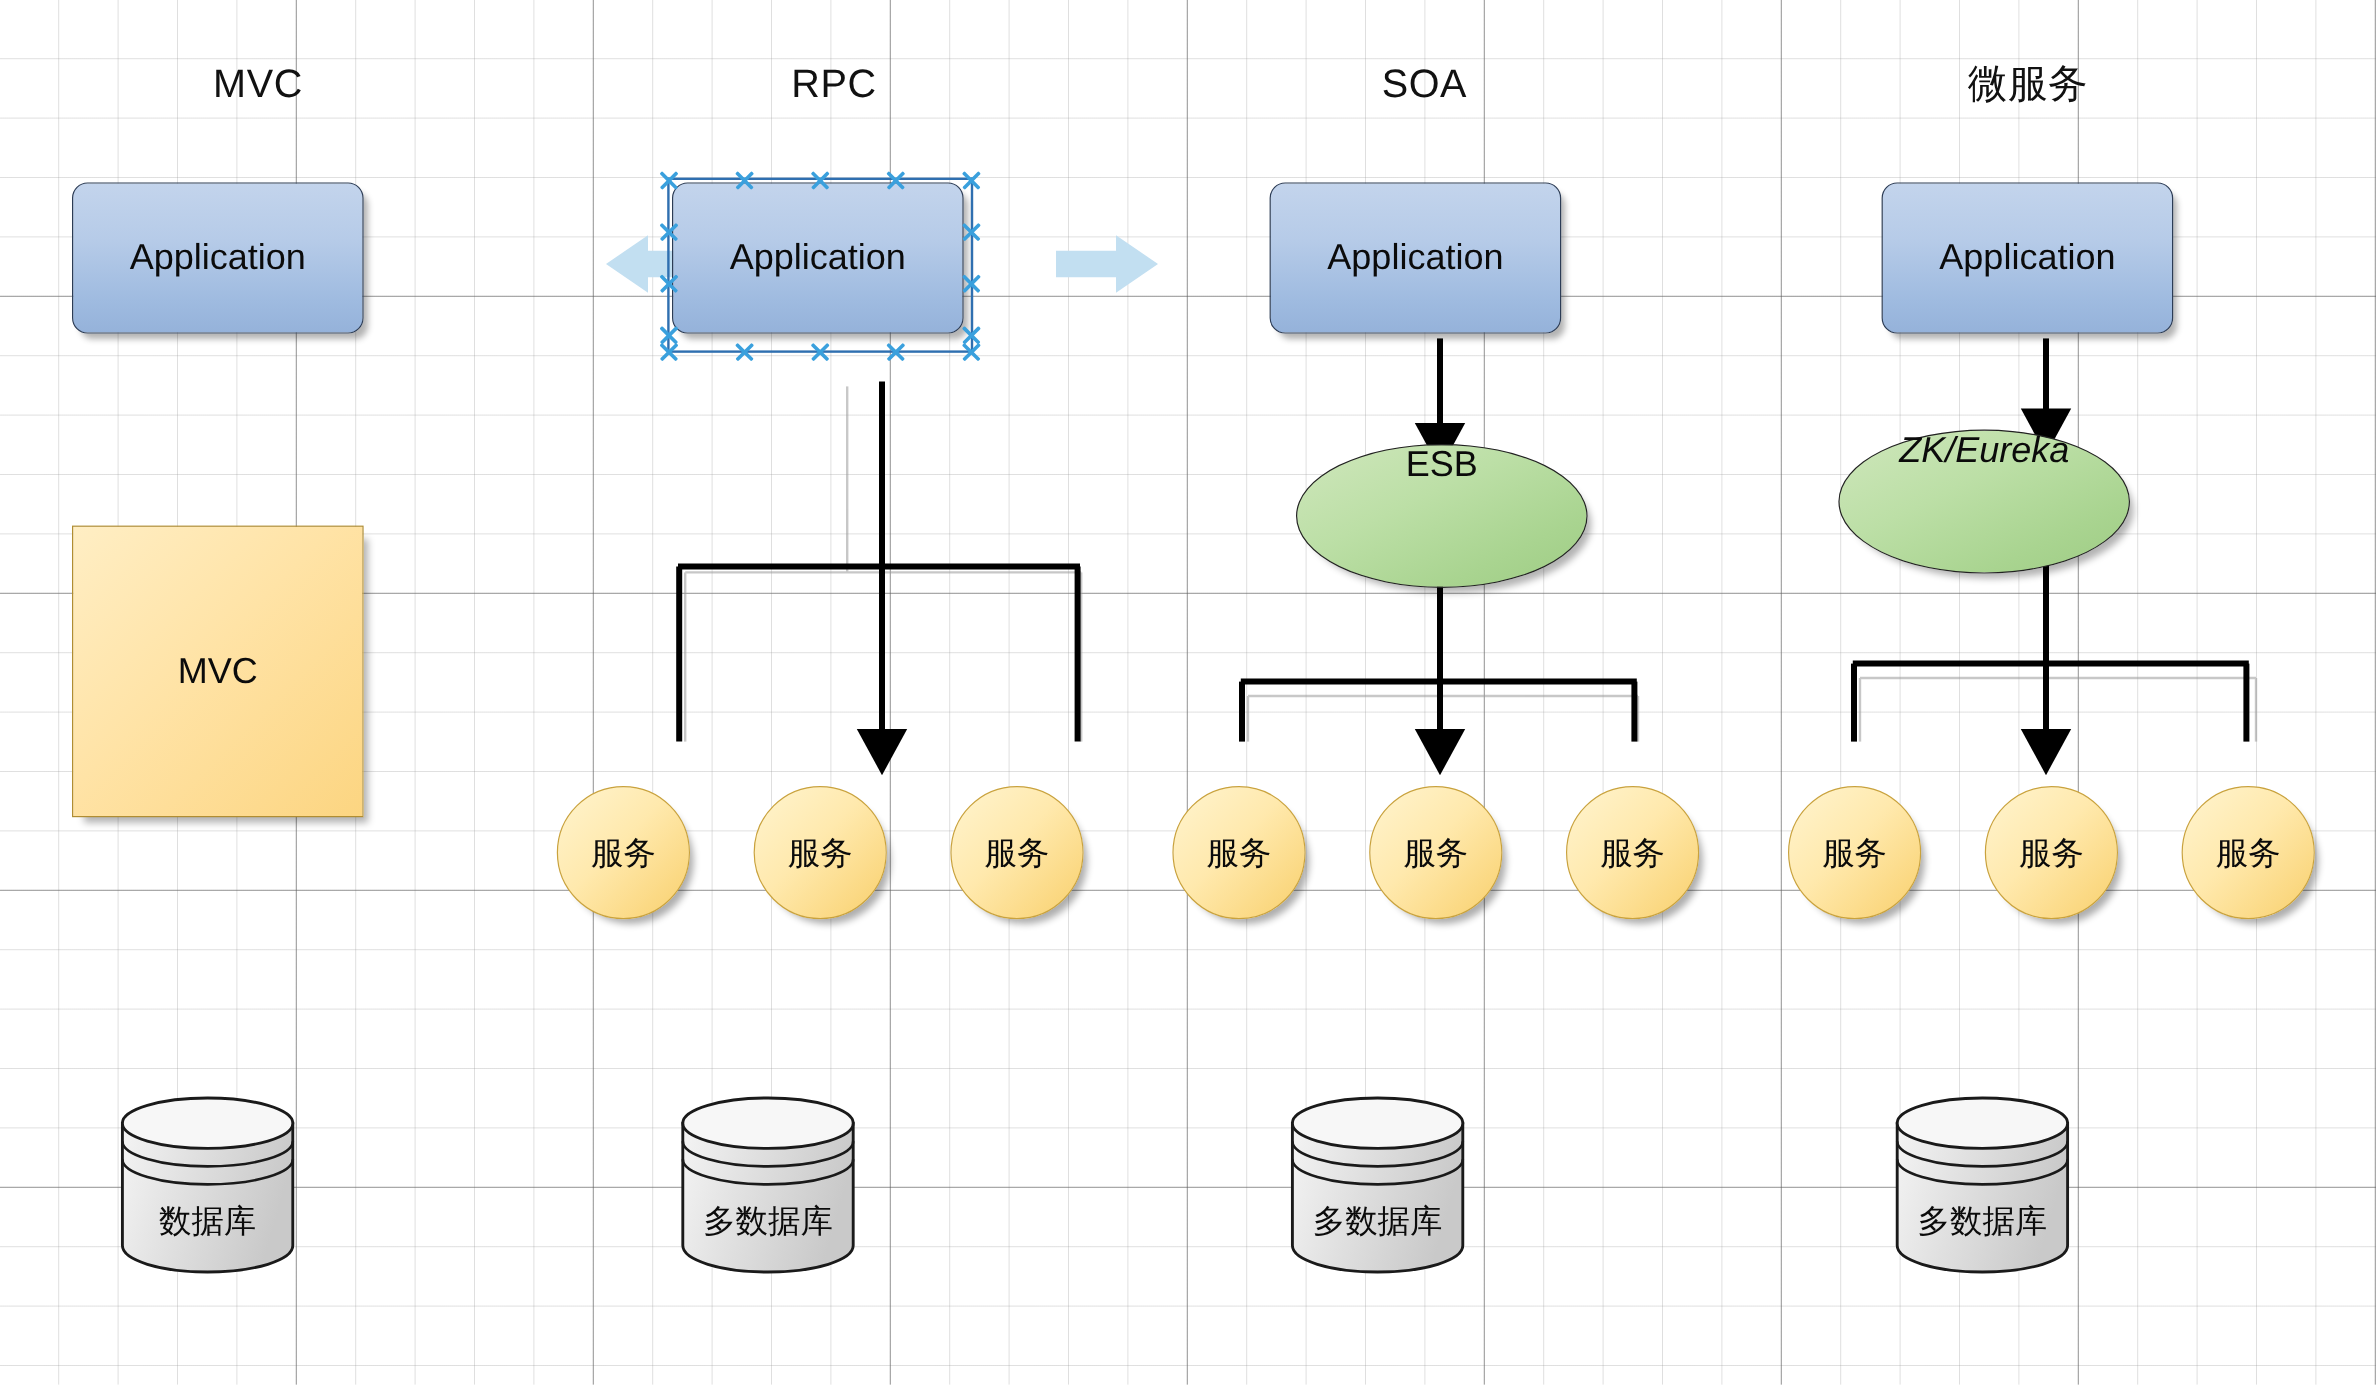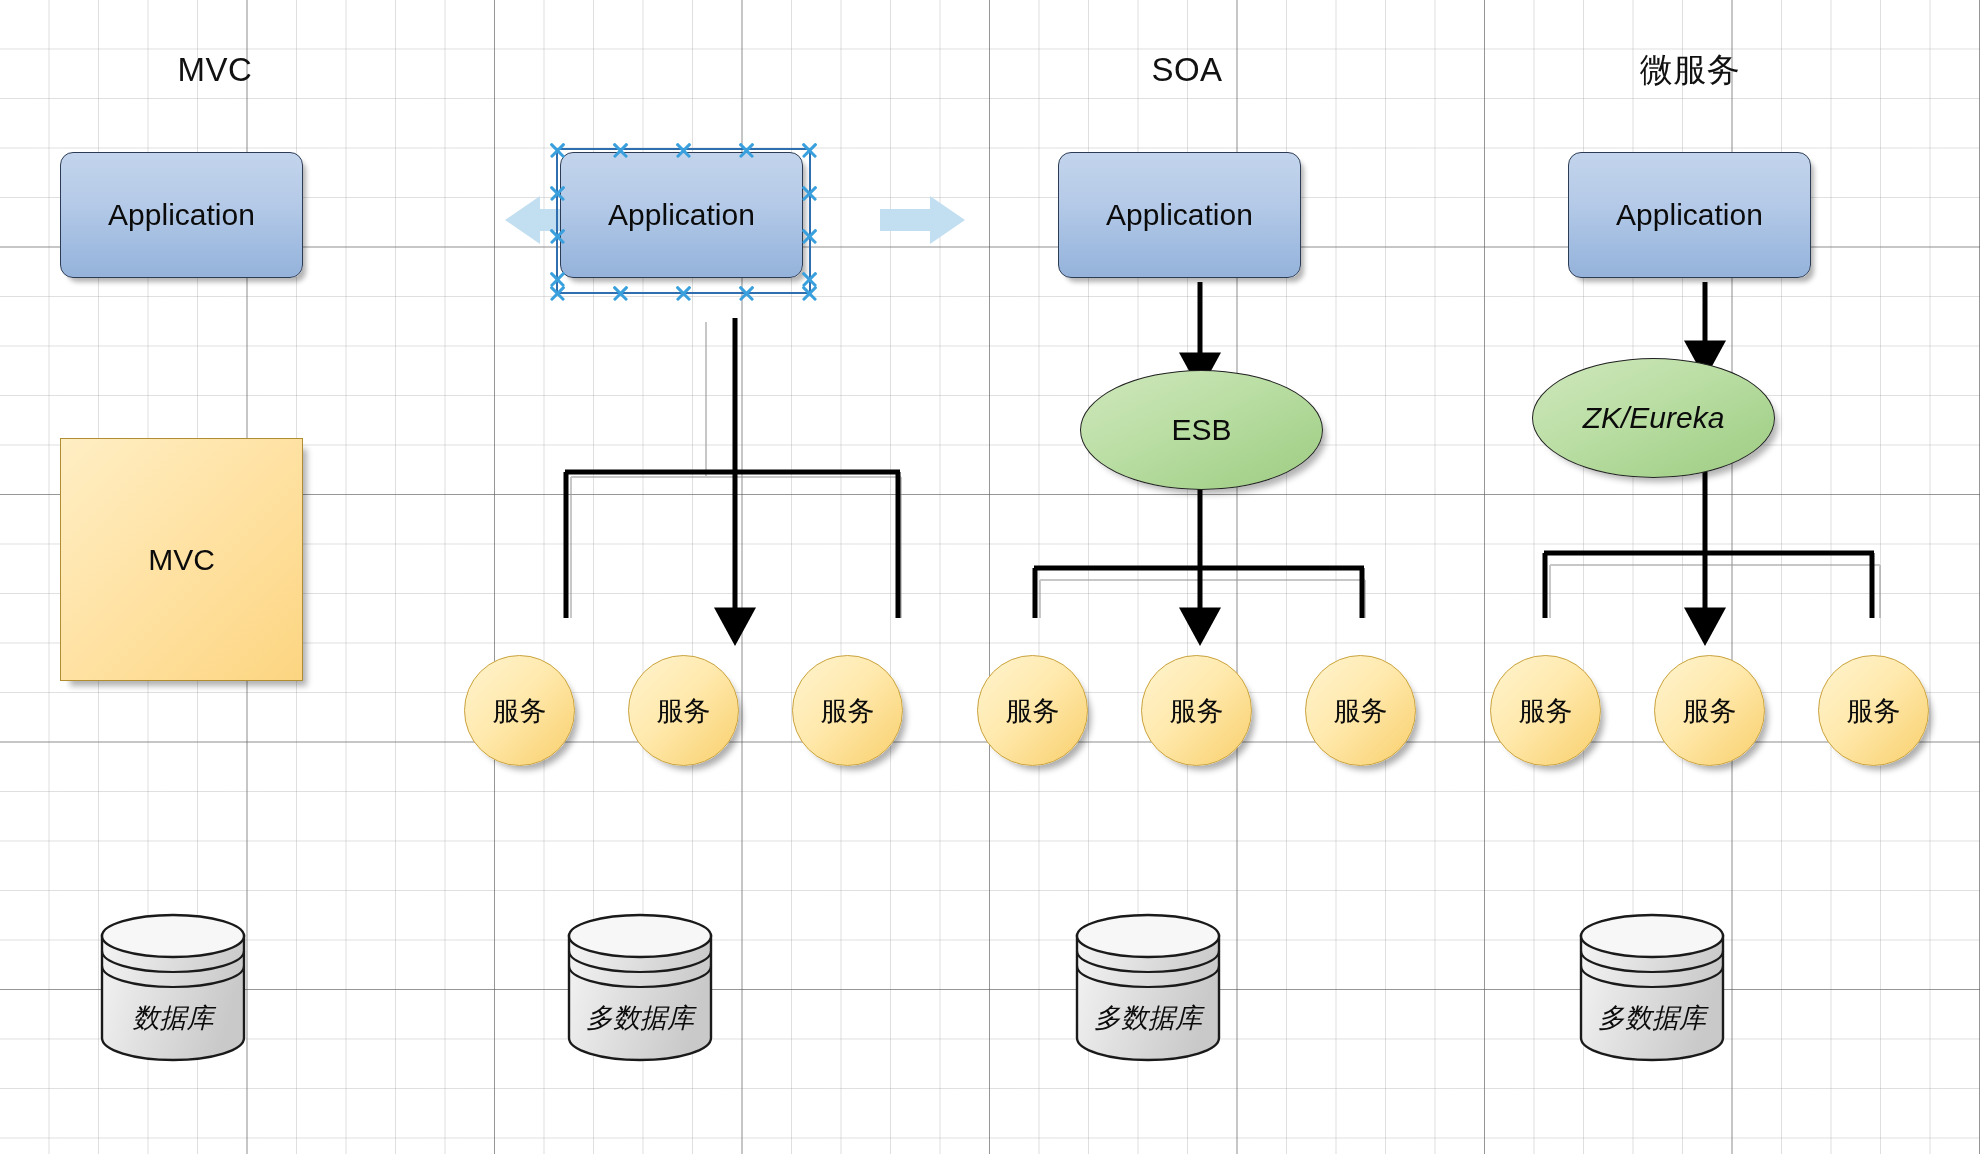--- a/index.html
+++ b/index.html
@@ -110,21 +110,20 @@
   
   .ellipse {
     position: absolute;
     width: 243px;
     height: 120px;
     border-radius: 50%;
     border: 1.6px solid #222222;
     background: linear-gradient(to bottom right, #cfe7bc 0%, #bcdfa6 40%, #a9d490 75%, #9ecc84 100%);
     box-shadow: 6px 7px 6px -3px rgba(0,0,0,0.30);
     display: flex;
-    align-items: center;
     justify-content: center;
     font-size: 30px;
     color: #0b0b0b;
     box-sizing: border-box;
   }
 
   
   .svc {
     position: absolute;
     width: 111px;
@@ -139,21 +138,20 @@
     font-size: 27px;
     color: #0b0b0b;
     box-sizing: border-box;
   }
 
   
   .db {
     position: absolute;
     width: 150px;
     height: 150px;
-    font-style: italic;
   }
   .db-label {
     position: absolute;
     left: 0;
     right: 0;
     top: 88px;
     text-align: center;
     font-size: 27px;
     color: #0b0b0b;
     z-index: 3;
@@ -234,20 +232,21 @@
 
     <g opacity="1">
       <path d="M505,220 L540,196 L540,209 L590,209 L590,231 L540,231 L540,244 Z" fill="#c2dff1"></path>
     </g>
     <g opacity="1">
       <path d="M965,220 L930,196 L930,209 L880,209 L880,231 L930,231 L930,244 Z" fill="#c2dff1"></path>
     </g>
   </svg>
 
   <div class="col-title" style="left:65px;">MVC</div>
+  <div class="col-title" style="left:545px;">RPC</div>
   <div class="col-title" style="left:1540px;">微服务</div>
   <div class="col-title" style="left:1037px;">SOA</div>
 
   <div class="app-box" style="left:60px;  top:152px;">
     <span>Application</span>
   </div>
 
   <div class="app-box selected" style="left:560px; top:152px;">
     <span>Application</span>
   </div>

